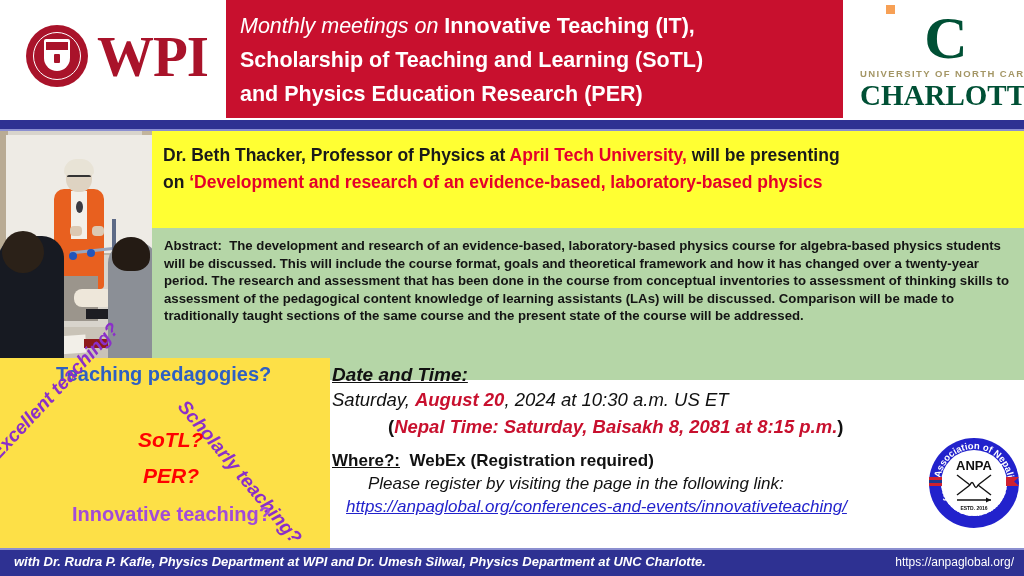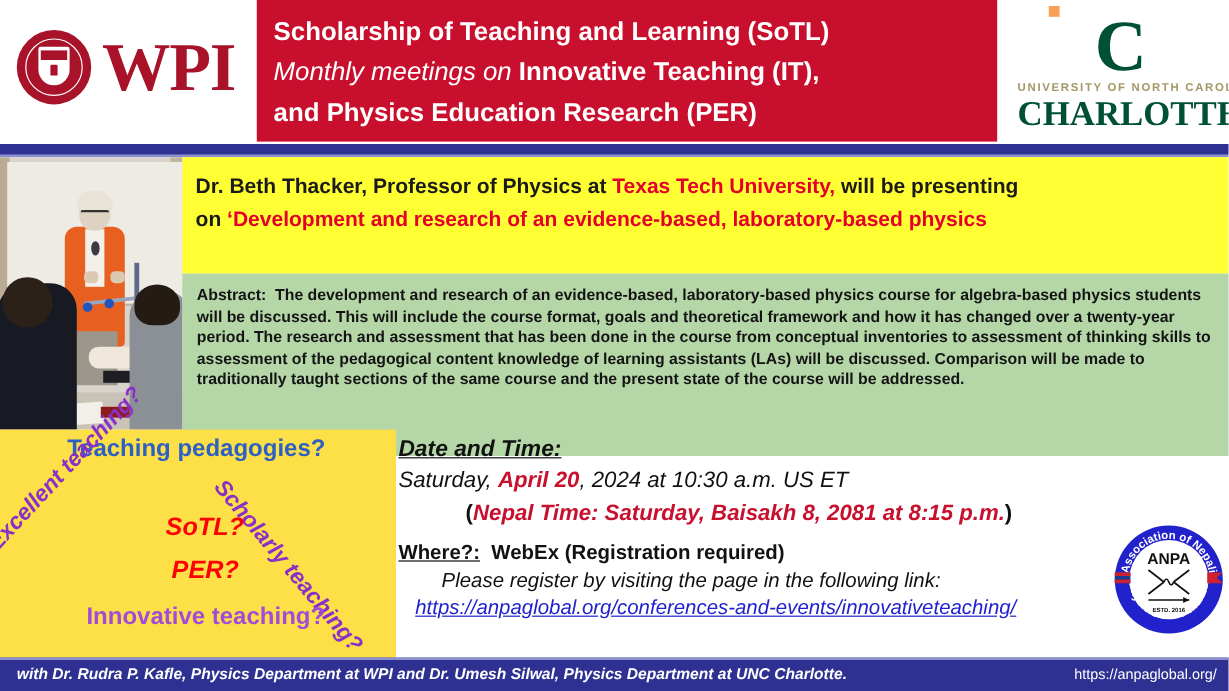--- a/index.html
+++ b/index.html
@@ -14,21 +14,21 @@
     position: relative;
     width: 1024px;
     height: 576px;
     overflow: hidden;
     background: #ffffff;
   }
 
   
   .header-zone {
     position: absolute;
-    left: 0; top: 0;
+    left: 12px; top: 0;
     width: 891px; height: 122px;
     background: #ffffff;
   }
   .corner-mark {
     position: absolute;
     right: 8px; top: 5px;
     width: 9px; height: 9px;
     background: #f7a055;
   }
   
@@ -538,22 +538,22 @@
     <div class="corner-mark"></div>
 
     <div class="wpi-logo">
       <div class="wpi-seal">
         <div class="wpi-shield"></div>
       </div>
       <div class="wpi-word">WPI</div>
     </div>
 
     <div class="red-banner">
+      <div class="bl"><em>Monthly meetings on </em><span>Innovative Teaching (IT),</span></div>
       <div class="bl">Scholarship of Teaching and Learning (SoTL)</div>
-      <div class="bl"><em>Monthly meetings on </em><span>Innovative Teaching (IT),</span></div>
       <div class="bl">and Physics Education Research (PER)</div>
     </div>
 
     <div class="unc-logo">
       <div class="unc-c">C</div>
       <div class="unc-sub">UNIVERSITY OF NORTH CAROLINA</div>
       <div class="unc-name">CHARLOTTE</div>
     </div>
   </div>
 
@@ -584,40 +584,40 @@
     <div class="ph-paper2"></div>
     <div class="ph-paper1"></div>
     <div class="ph-redbook"></div>
     <div class="ph-stu1"></div>
     <div class="ph-stu1hair"></div>
     <div class="ph-stu2"></div>
     <div class="ph-stu2hair"></div>
   </div>
 
   <div class="yellow-panel">
-    <div class="yl"><span>Dr. Beth Thacker, Professor of Physics at </span><span class="red-txt">Texas Tech University,</span><span> will be presenting</span></div>
+    <div class="yl"><span>Dr. Beth Thacker, Professor of Physics at </span><span class="red-txt">April Tech University,</span><span> will be presenting</span></div>
     <div class="yl"><span>on </span><span class="red-txt">‘Development and research of an evidence-based, laboratory-based physics</span></div>
   </div>
 
   <div class="green-panel">
     <div class="abstract-text"><span>Abstract:</span>&nbsp; <span>The development and research of an evidence-based, laboratory-based physics course for algebra-based physics students will be discussed. This will include the course format, goals and theoretical framework and how it has changed over a twenty-year period.  The research and assessment that has been done in the course from conceptual inventories to assessment of thinking skills to assessment of the pedagogical content knowledge of learning assistants (LAs) will be discussed. Comparison will be made to traditionally taught sections of the same course and the present state of the course will be addressed.</span></div>
   </div>
 
   <div class="cloud">
     <div class="cl-teaching-ped">Teaching pedagogies?</div>
     <div class="cl-excellent">Excellent teaching?</div>
     <div class="cl-scholarly">Scholarly teaching?</div>
     <div class="cl-sotl">SoTL?</div>
     <div class="cl-per">PER?</div>
     <div class="cl-innovative">Innovative teaching?</div>
   </div>
 
   <div class="details">
     <div class="dt-label">Date and Time:</div>
-    <div class="dt-line"><span>Saturday, </span><span style="color:#C8102E;font-weight:bold;">April 20</span><span>, 2024 at 10:30 a.m. US ET</span></div>
+    <div class="dt-line"><span>Saturday, </span><span style="color:#C8102E;font-weight:bold;">August 20</span><span>, 2024 at 10:30 a.m. US ET</span></div>
     <div class="dt-nepal"><span class="dt-paren">(</span><span>Nepal Time: Saturday, Baisakh 8, 2081  at 8:15 p.m.</span><span class="dt-paren">)</span></div>
 
     <div class="where-row"><span class="u">Where?:</span>&nbsp; <span>WebEx (Registration required)</span></div>
     <div class="dt-register">Please register by visiting the page in the following link:</div>
     <a class="dt-link" href="#">https://anpaglobal.org/conferences-and-events/innovativeteaching/</a>
   </div>
 
   <div class="anpa">
     <svg width="92" height="92" viewBox="0 0 92 92">
       <defs>

